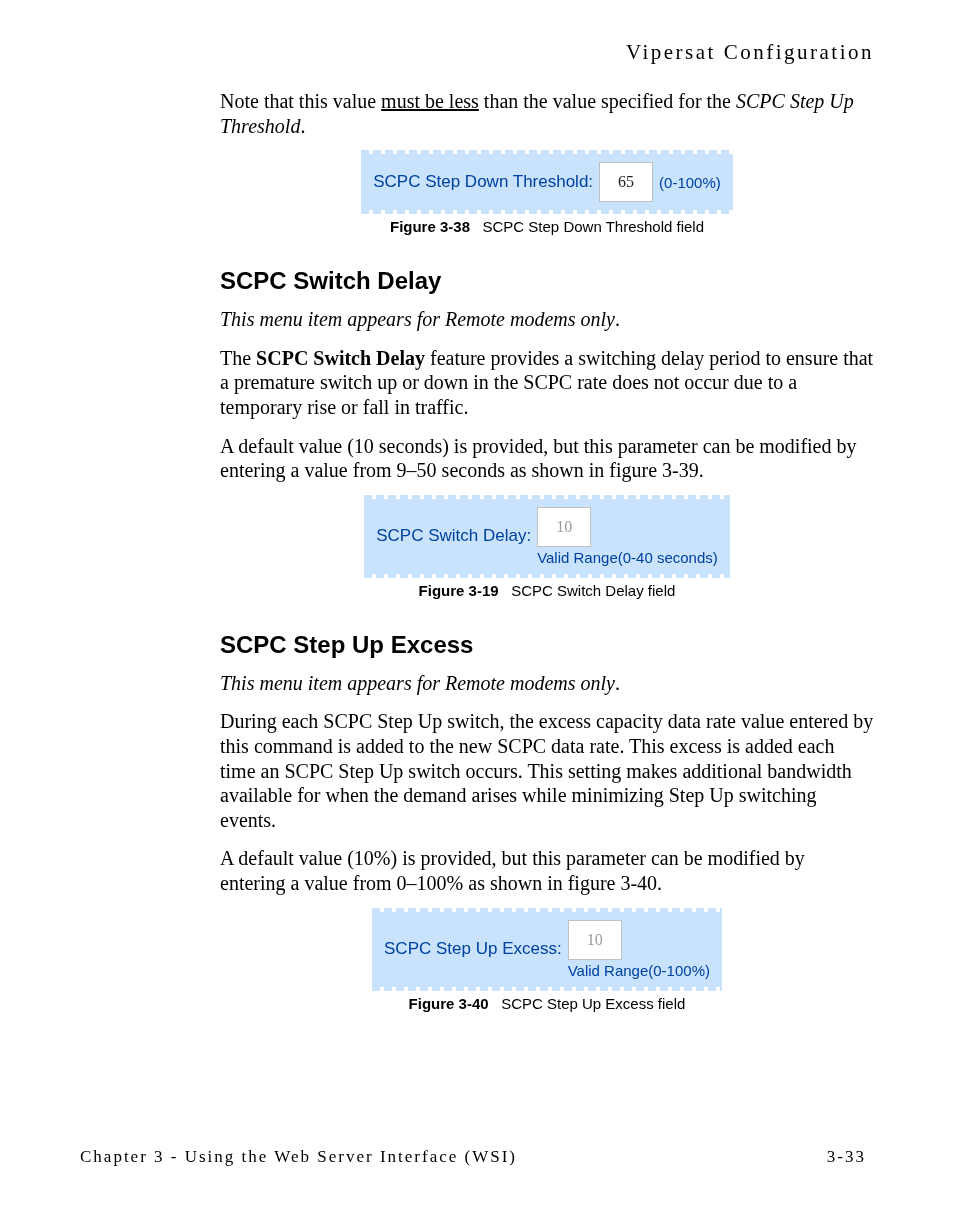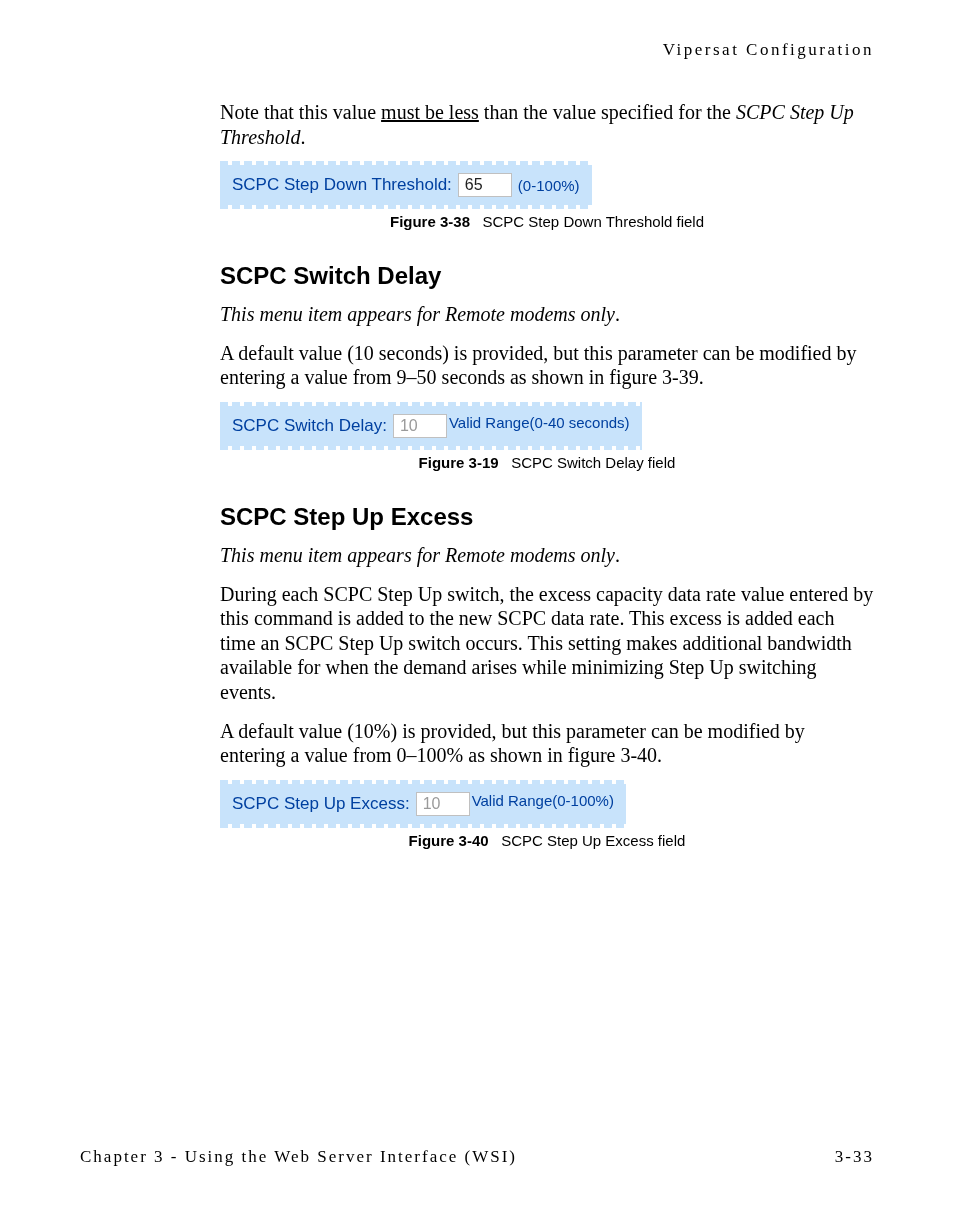--- a/index.html
+++ b/index.html
@@ -13,23 +13,23 @@
     box-sizing: border-box;
   }
   .page {
     padding: 40px 80px 0 80px;
     box-sizing: border-box;
     height: 100%;
     position: relative;
   }
   .running-head {
     text-align: right;
-    font-size: 17px;
+    font-size: 21px;
     letter-spacing: 2.5px;
-    margin-bottom: 40px;
+    margin-bottom: 24px;
     font-family: "Times New Roman", serif;
   }
   .content {
     margin-left: 140px;
   }
   .para {
     font-size: 20px;
     line-height: 1.23;
     margin: 0 0 14px 0;
     text-align: left;
@@ -37,34 +37,35 @@
   .underline { text-decoration: underline; text-align: center; }
   .italic { font-style: italic; }
   .bold { font-weight: bold; }
   .h2 {
     font-family: Arial, Helvetica, sans-serif;
     font-weight: bold;
     font-size: 24px;
     margin: 32px 0 12px 0;
   }
   .fig-wrap {
+    text-align: center;
     margin: 16px 0 6px 0;
   }
   .fig-caption {
     font-family: Arial, Helvetica, sans-serif;
     font-size: 15px;
     text-align: center;
     margin: 8px 0 18px 0;
   }
   .fig-caption .figno { font-weight: bold; }
   .footer {
     position: absolute;
     bottom: 60px;
     left: 80px;
-    right: 80px;
+    right: 88px;
     display: flex;
     justify-content: space-between;
     font-size: 17px;
     letter-spacing: 2px;
     font-family: "Times New Roman", serif;
   }
 
   
   .torn {
     display: inline-block;
@@ -91,32 +92,33 @@
   }
   .torn-label {
     color: #0040a0;
     font-size: 17px;
     white-space: nowrap;
   }
   .torn-input {
     background: #fff;
     color: #222;
     font-size: 16px;
-    padding: 2px 6px;
+    padding: 10px 6px;
     min-width: 40px;
     border: 1px solid #c0c0c0;
-    font-family: Liberation Sans, sans-serif;
+    font-family: Liberation Serif, serif;
   }
   .torn-input.placeholder { color: #9a9a9a; }
   .torn-range {
     color: #0040a0;
     font-size: 15px;
   }
   .torn-col {
     display: flex;
+    flex-direction: column;
     align-items: flex-start;
     gap: 2px;
   }
 </style>
 </head>
 <body>
 <div class="page">
 
   <div class="running-head">Vipersat Configuration</div>
 
@@ -140,20 +142,23 @@
       <span class="figno">Figure 3-38</span>
       &nbsp;&nbsp;<span>SCPC Step Down Threshold field</span>
     </div>
 
     <div class="h2">SCPC Switch Delay</div>
 
     <p class="para">
       <span class="italic">This menu item appears for Remote modems only</span><span>.</span>
     </p>
 
+    <p class="para">
+      <span>The </span><span class="bold">SCPC Switch Delay</span><span> feature provides a switching delay period to ensure that a premature switch up or down in the SCPC rate does not occur due to a temporary rise or fall in traffic.</span>
+    </p>
 
     <p class="para">A default value (10 seconds) is provided, but this parameter can be modified by entering a value from 9–50 seconds as shown in figure 3-39.</p>
 
     <div class="fig-wrap">
       <div class="torn">
         <div class="torn-row">
           <span class="torn-label">SCPC Switch Delay:</span>
           <div class="torn-col">
             <span class="torn-input placeholder">10</span>
             <span class="torn-range">Valid Range(0-40 seconds)</span>

